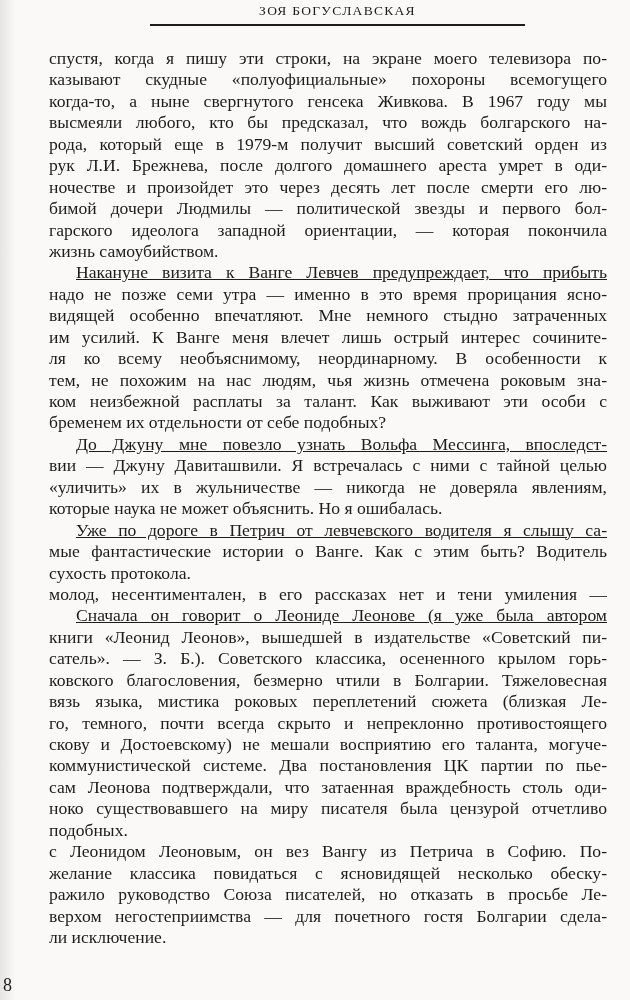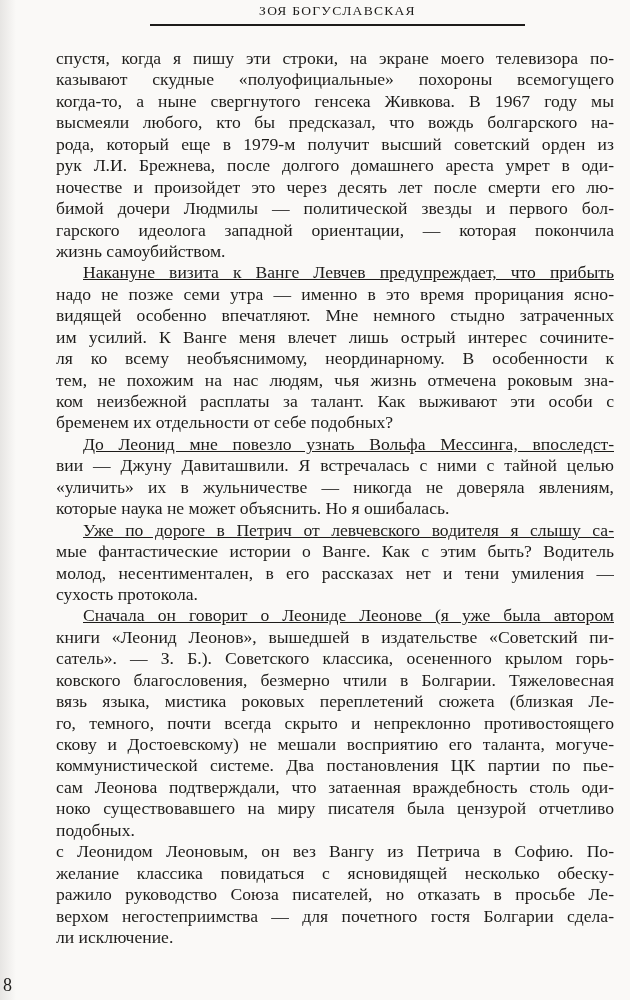--- a/index.html
+++ b/index.html
@@ -33,21 +33,21 @@
     color: var(--ink, #1c1c1c);
     white-space: nowrap;
   }
   .header-rule {
     margin-top: 5px;
     height: 2px;
     background: var(--ink, #2b2b2b);
   }
   .text-block {
     position: absolute;
-    top: 48px; left: 56px; width: 558px;
+    top: 48px; left: 49px; width: 558px;
     font-size: 17.6px;
     line-height: 21.45px;
     text-align: justify;
   }
   .paragraph { margin: 0; }
   .line {
     height: 21.45px;
     overflow: hidden;
     text-align: justify;
     text-align-last: justify;
@@ -87,30 +87,30 @@
         <div class="line indent">Накануне визита к Ванге Левчев предупреждает, что прибыть</div>
         <div class="line">надо не позже семи утра — именно в это время прорицания ясно-</div>
         <div class="line">видящей особенно впечатляют. Мне немного стыдно затраченных</div>
         <div class="line">им усилий. К Ванге меня влечет лишь острый интерес сочините-</div>
         <div class="line">ля ко всему необъяснимому, неординарному. В особенности к</div>
         <div class="line">тем, не похожим на нас людям, чья жизнь отмечена роковым зна-</div>
         <div class="line">ком неизбежной расплаты за талант. Как выживают эти особи с</div>
         <div class="line para-end">бременем их отдельности от себе подобных?</div>
       </div>
       <div class="paragraph">
-        <div class="line indent">До Леонид мне повезло узнать Вольфа Мессинга, впоследст-</div>
+        <div class="line indent">До Джуну мне повезло узнать Вольфа Мессинга, впоследст-</div>
         <div class="line">вии — Джуну Давиташвили. Я встречалась с ними с тайной целью</div>
         <div class="line">«уличить» их в жульничестве — никогда не доверяла явлениям,</div>
         <div class="line para-end">которые наука не может объяснить. Но я ошибалась.</div>
       </div>
       <div class="paragraph">
         <div class="line indent">Уже по дороге в Петрич от левчевского водителя я слышу са-</div>
         <div class="line">мые фантастические истории о Ванге. Как с этим быть? Водитель</div>
+        <div class="line para-end">сухость протокола.</div>
         <div class="line">молод, несентиментален, в его рассказах нет и тени умиления —</div>
-        <div class="line para-end">сухость протокола.</div>
       </div>
       <div class="paragraph">
         <div class="line indent">Сначала он говорит о Леониде Леонове (я уже была автором</div>
         <div class="line">книги «Леонид Леонов», вышедшей в издательстве «Советский пи-</div>
         <div class="line">сатель». — З. Б.). Советского классика, осененного крылом горь-</div>
         <div class="line">ковского благословения, безмерно чтили в Болгарии. Тяжеловесная</div>
         <div class="line">вязь языка, мистика роковых переплетений сюжета (близкая Ле-</div>
         <div class="line">го, темного, почти всегда скрыто и непреклонно противостоящего</div>
         <div class="line">скову и Достоевскому) не мешали восприятию его таланта, могуче-</div>
         <div class="line">коммунистической системе. Два постановления ЦК партии по пье-</div>

